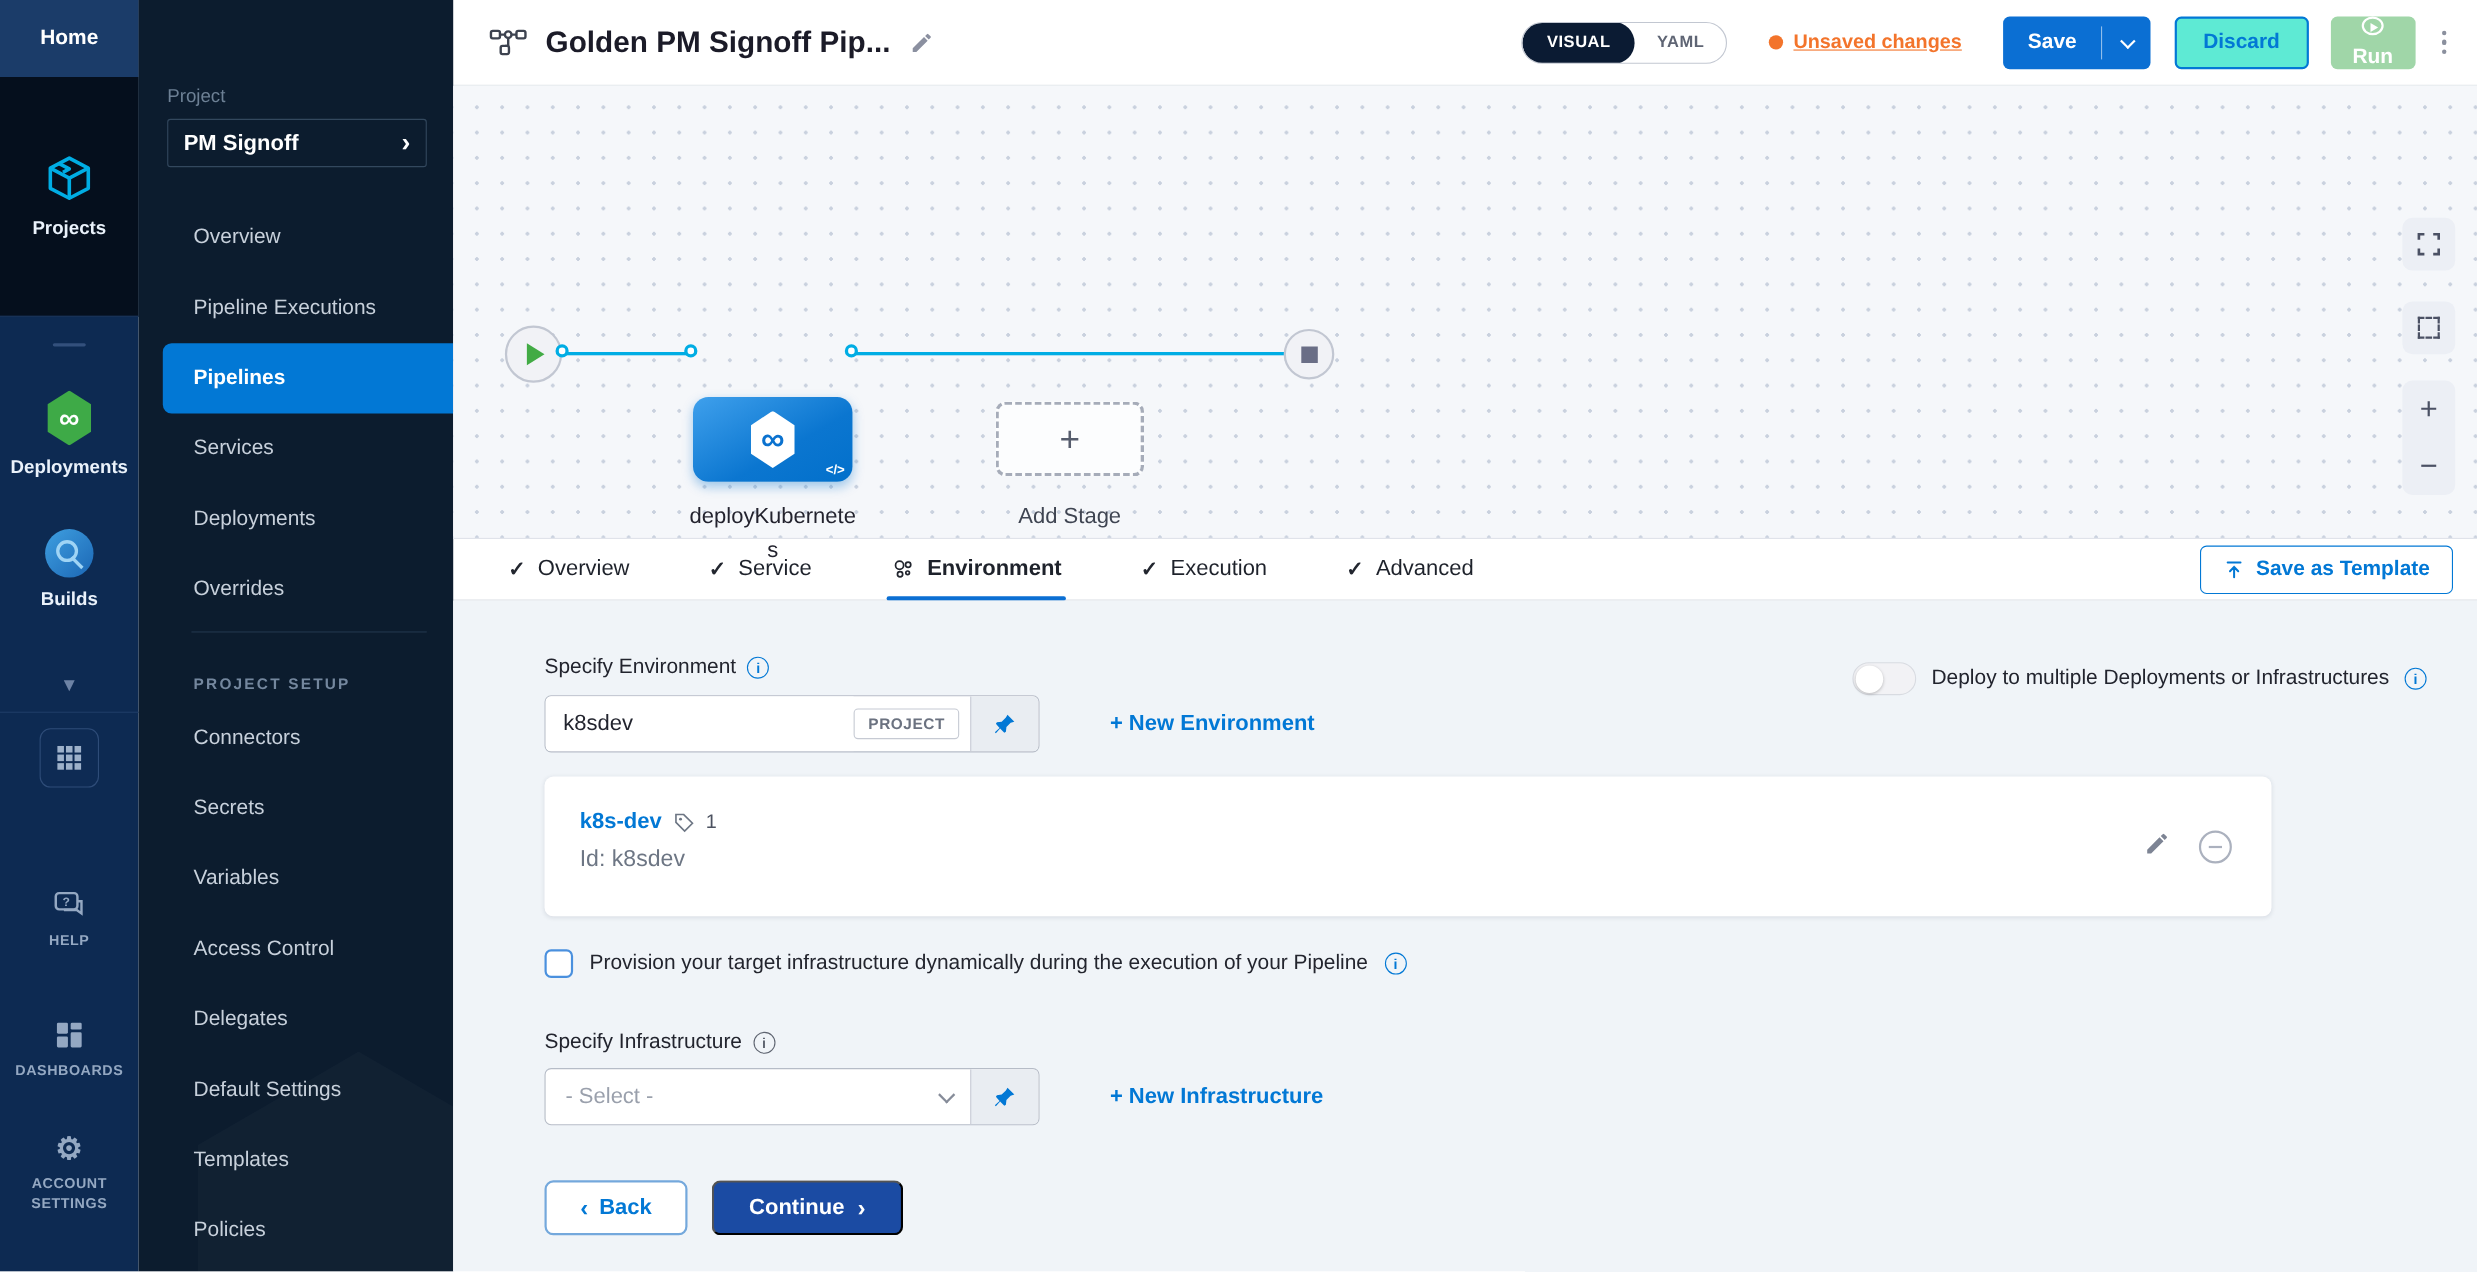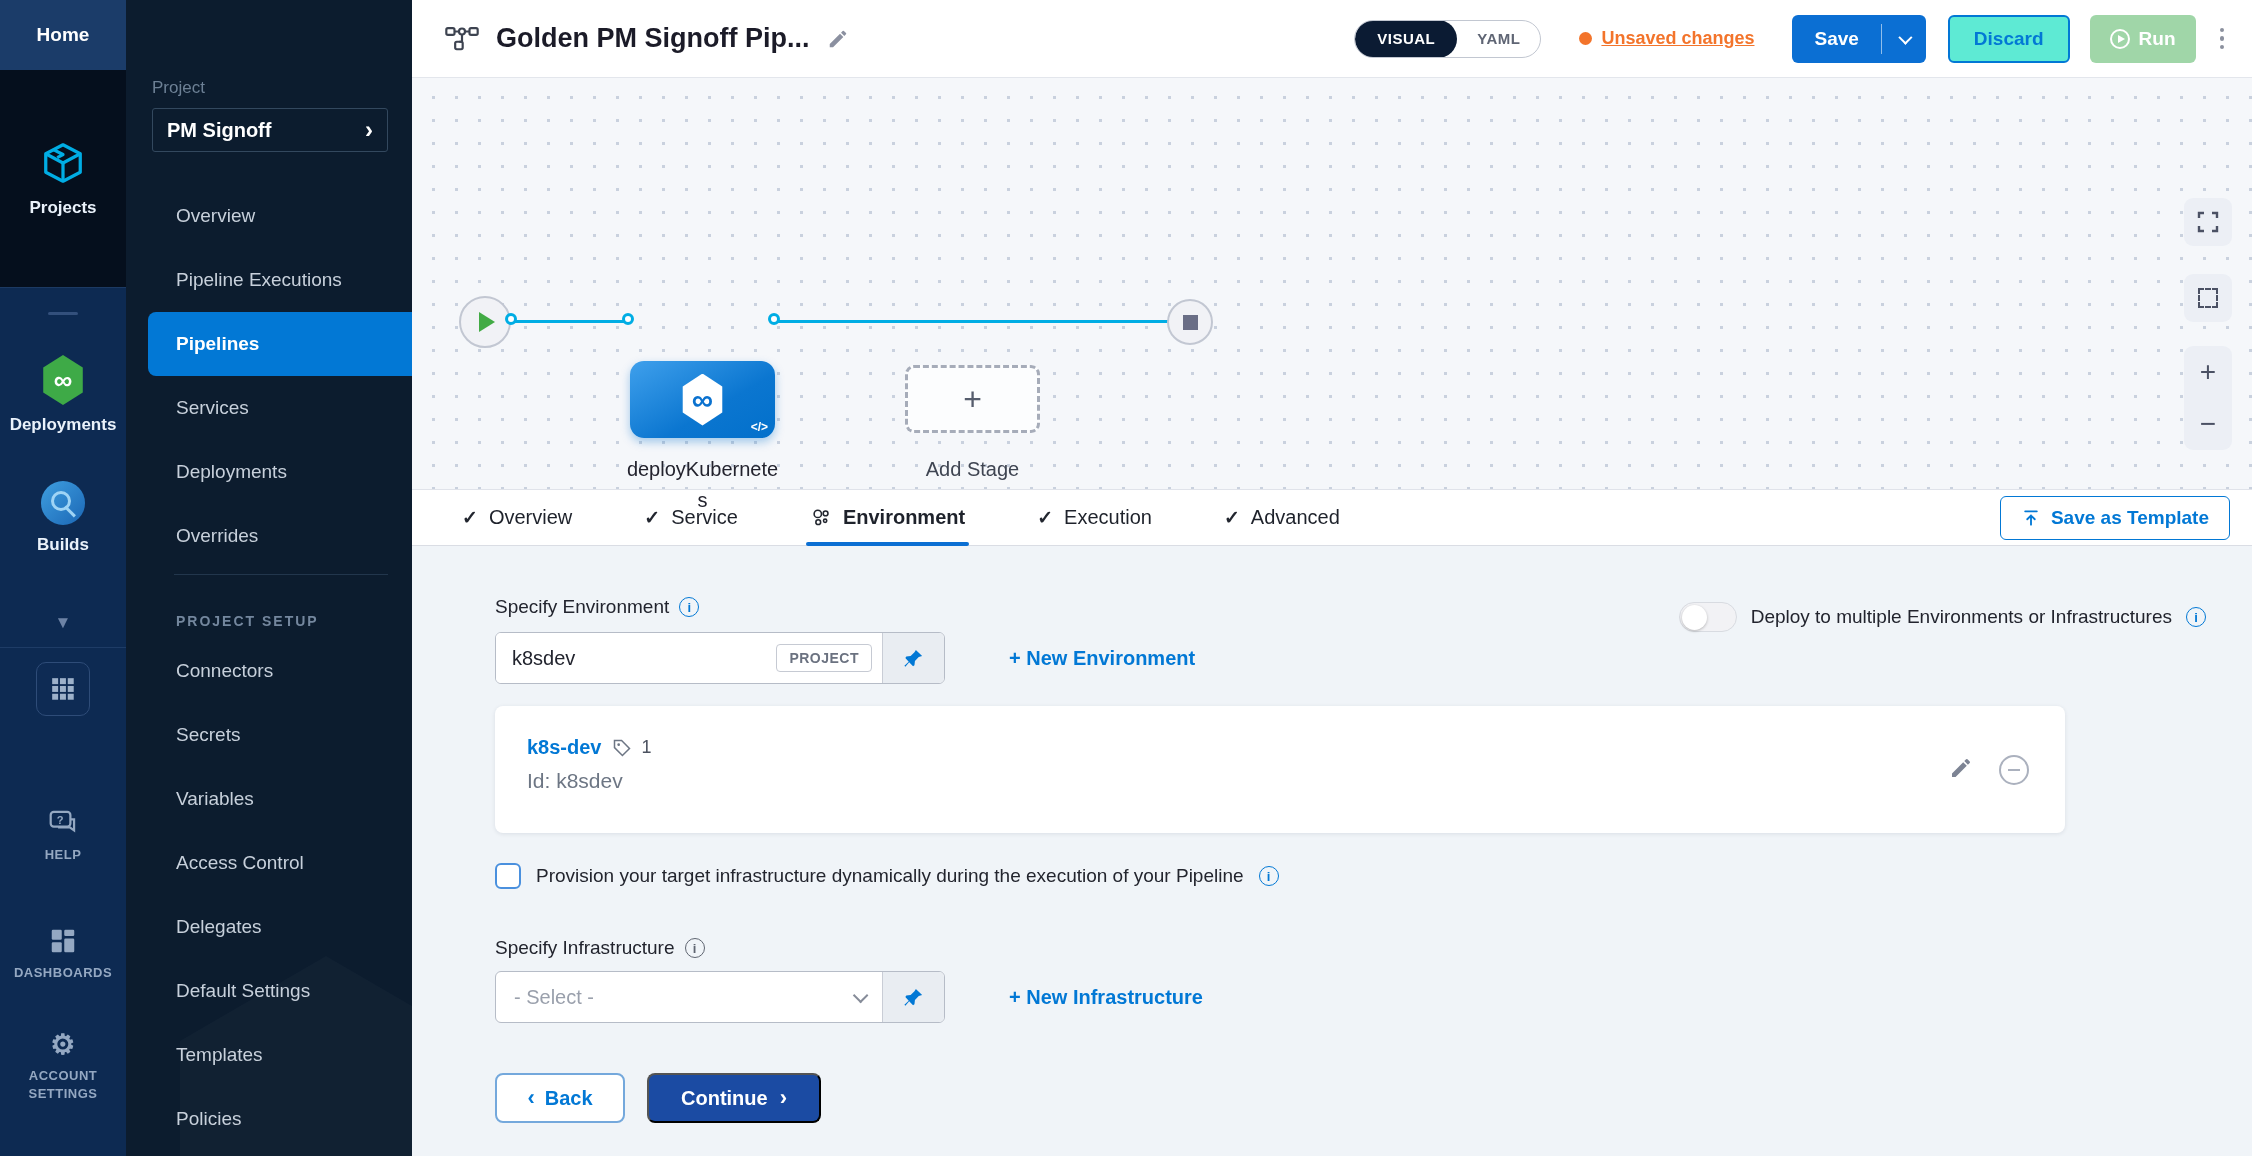--- a/index.html
+++ b/index.html
@@ -71,21 +71,21 @@
   .btn-save { margin-left:38px; height:48px; background:#0b6fd3; border-radius:6px; display:flex; align-items:center;
       color:#fff; font-weight:bold; font-size:19px; cursor:pointer; }
   .btn-save .lbl { padding:0 22px; }
   .btn-save .sep { width:1px; height:30px; background:rgba(255,255,255,.55); }
   .btn-save .dd { width:44px; display:flex; align-items:center; justify-content:center; }
   .chev-down { width:10px; height:10px; border-right:2.5px solid #fff; border-bottom:2.5px solid #fff;
       transform:rotate(45deg) translateY(-2px); }
   .btn-discard { margin-left:22px; height:48px; padding:0 24px; border:2px solid #0278d5; border-radius:6px; background:#5eead4;
       color:#0278d5; font-size:19px; font-weight:bold; display:flex; align-items:center; cursor:pointer; }
   .btn-run { margin-left:20px; height:48px; padding:0 20px; border-radius:6px; background:#a0d6a8; color:#fff;
-      font-size:19px; font-weight:bold; display:flex; align-items:center; gap:9px; cursor:default; }
+      font-size:19px; font-weight:bold; display:flex; align-items:center; gap:9px; cursor:default;flex-direction:column; }
   .run-play { width:20px; height:20px; border:2px solid #fff; border-radius:50%; position:relative; }
   .run-play::after { content:""; position:absolute; left:6px; top:4.5px; border-left:7px solid #fff;
       border-top:4.5px solid transparent; border-bottom:4.5px solid transparent; }
   .kebab { margin-left:18px; display:flex; flex-direction:column; gap:4px; padding:6px; cursor:pointer; }
   .kebab i { width:4.5px; height:4.5px; border-radius:50%; background:#8b909e; }
 
   
   .canvas { height:412px; position:relative; background-color:#f5f7fa;
       background-image:radial-gradient(#c9d1de 1.6px, transparent 1.8px); background-size:23px 23px; background-position:10px 8px;
       border-bottom:1px solid #e0e3ea; }
@@ -428,21 +428,21 @@
           </svg>
         </span>
       </div>
       <span class="link-blue">+ New Environment</span>
     </div>
 
     <div class="multi-toggle">
       <span class="switch">
           <span class="knob"></span>
         </span>
-      <span class="lbl">Deploy to multiple Environments or Infrastructures</span>
+      <span class="lbl">Deploy to multiple Deployments or Infrastructures</span>
       <i class="info-i">i</i>
     </div>
 
     <div class="env-card">
       <div class="env-name-row">
         <span class="env-name">k8s-dev</span>
         <svg width="20" height="20" viewBox="0 0 24 24" fill="none" stroke="#6d7684" stroke-width="1.8">
           <path d="M3 3 h8.5 L21 12.5 12.5 21 3 11.5 Z"></path>
             <circle cx="8" cy="8" r="1.6" fill="#6d7684" stroke="none"></circle>
         </svg>

